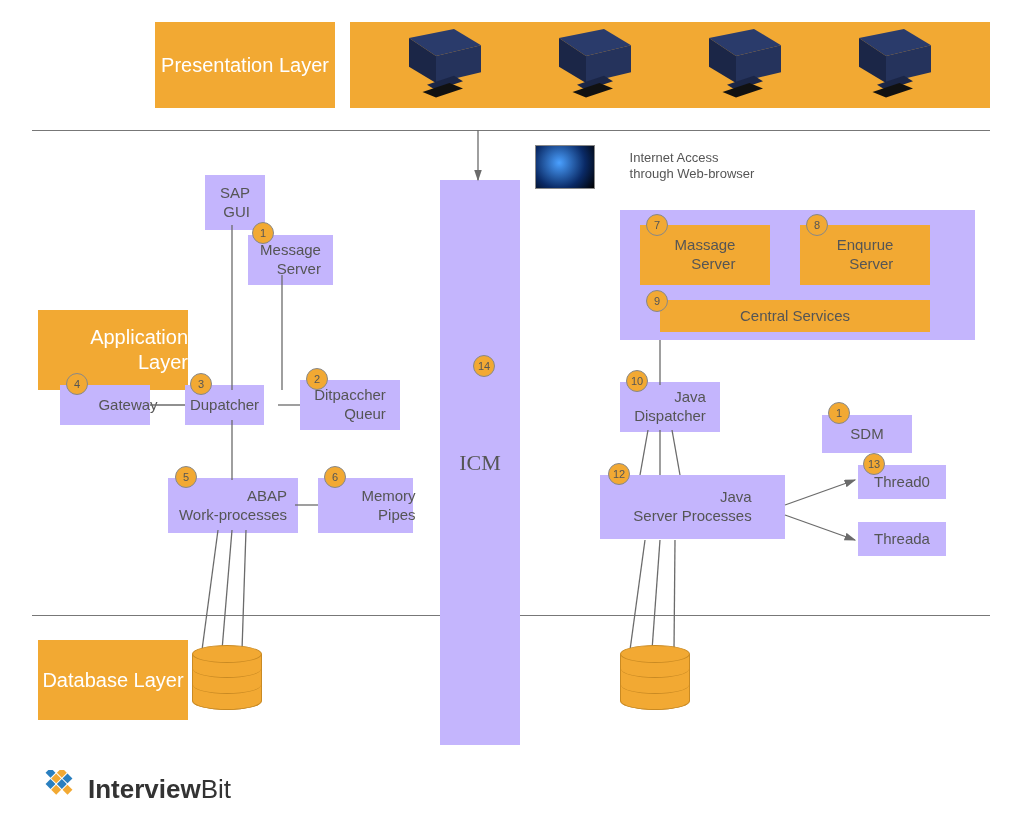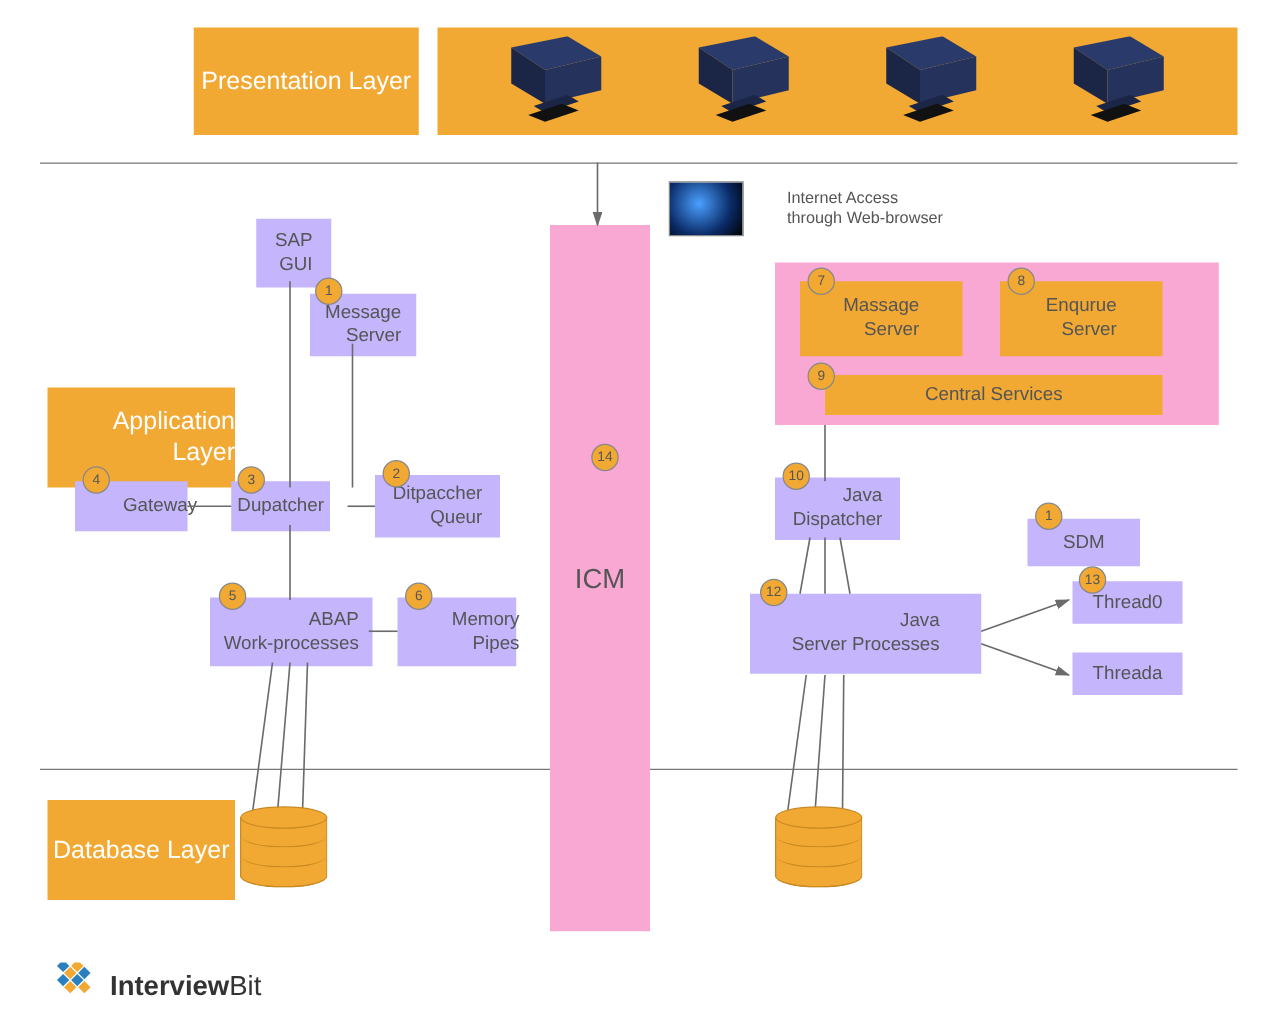--- a/index.html
+++ b/index.html
@@ -15,21 +15,21 @@
     position: absolute;
     display: flex;
     align-items: center;
     justify-content: center;
     text-align: right;
     font-size: 15px;
     line-height: 1.25;
   }
   .orange { background: #f2a933; color: #fff; }
   .teal   { background: #c4b5fd; color: #555; }
-  .teal-big { background: #f9a8d4; }
+  .teal-big { background: #c4b5fd; font-family: Liberation Serif, serif; }
   .badge {
     position: absolute;
     width: 22px; height: 22px;
     border-radius: 50%;
     background: #f2a933;
     border: 1px solid #888;
     display: flex; align-items: center; justify-content: center;
     font-size: 11px; color: #555;
     z-index: 5;
   }
@@ -68,21 +68,21 @@
   }
   .globe-img {
     position: absolute;
     width: 60px; height: 44px;
     background: radial-gradient(circle at 40% 40%, #4aa0ff 0%, #0a2a66 60%, #000 100%);
     border: 1px solid #888;
   }
   .logo {
     position: absolute;
     display: flex; align-items: center;
-    font-size: 22px; font-weight: 600; color: #333; text-align: right;
+    font-size: 26px; font-weight: 600; color: #333; text-align: right;
   }
   .logo svg { margin-right: 8px; }
   .logo .bit { font-weight: 300; }
 </style>
 </head>
 <body>
 
 <div class="hr" style="left:32px; width:958px; top:130px;"></div>
 <div class="hr" style="left:32px; width:958px; top:615px;"></div>
 

